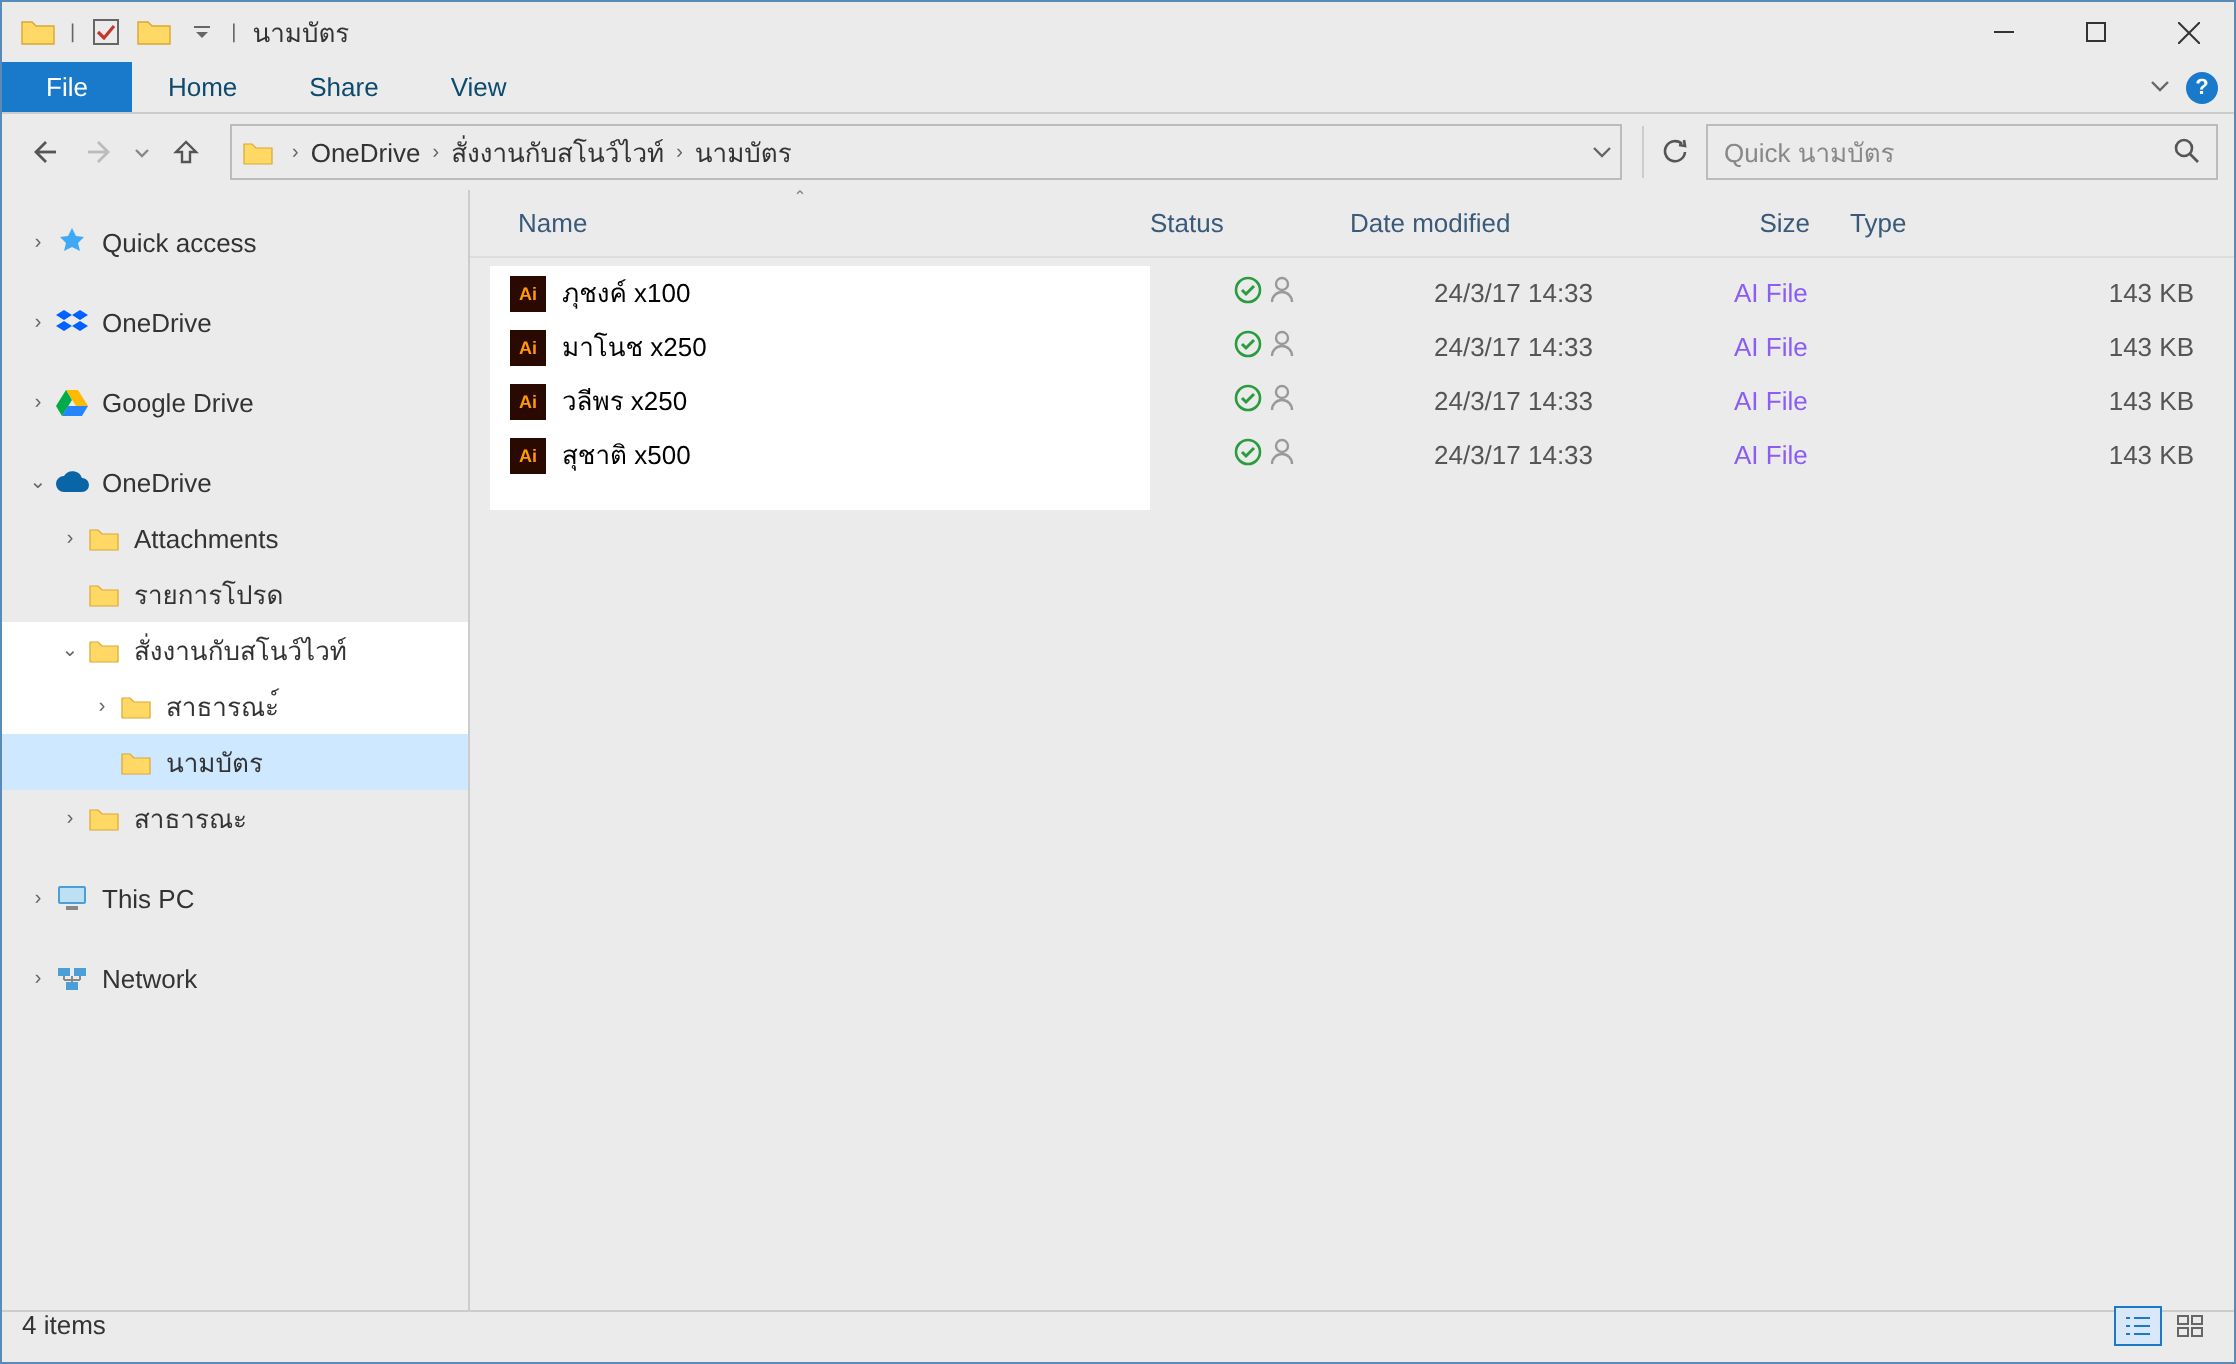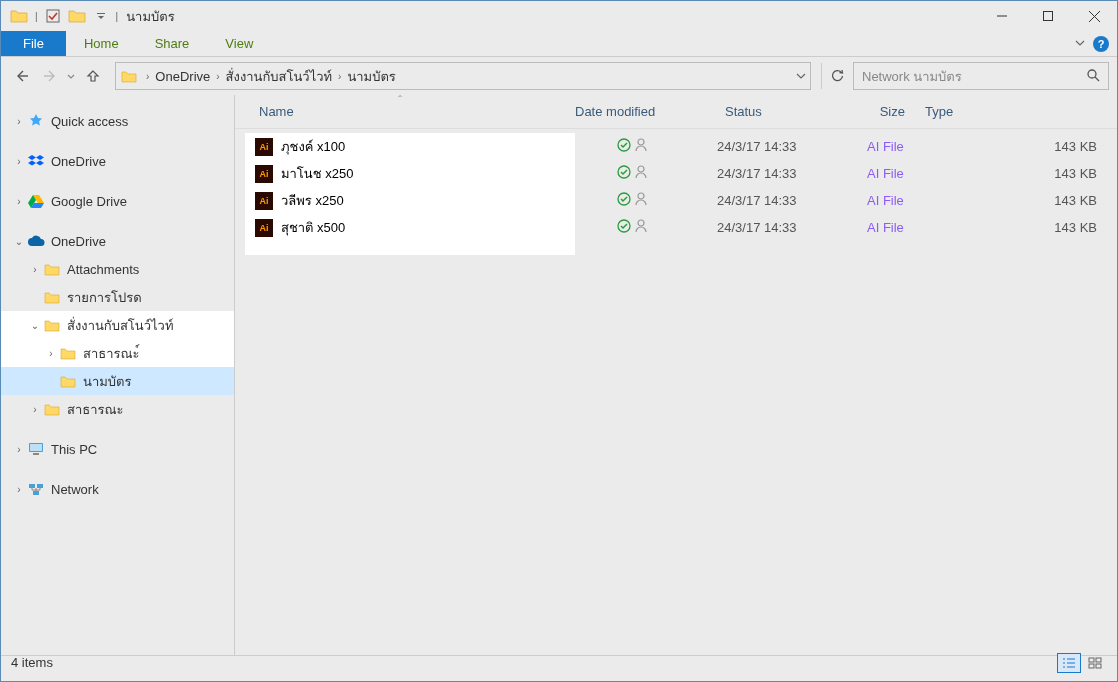--- a/index.html
+++ b/index.html
@@ -13,21 +13,21 @@
   .qat-item { width: 22px; height: 22px; display: flex; align-items: center; justify-content: center; }
   .qat-sep { font-size: 10px; color: #666; padding: 0 2px; }
   .titlebar-title { margin-left: 6px; color: #333; }
   .winbtns { position: absolute; right: 0; top: 0; display: flex; }
   .winbtn { width: 46px; height: 30px; display: flex; align-items: center; justify-content: center; color: #333; }
   .winbtn svg { stroke: #333; }
 
   
   .ribbon { height: 26px; display: flex; align-items: stretch; border-bottom: 1px solid #ccc; position: relative; }
   .file-tab { background: #1979ca; color: #fff; padding: 0 22px; display: flex; align-items: center; font-size: 13px; }
-  .ribbon-tab { padding: 0 18px; display: flex; align-items: center; color: #4d7c0f; }
+  .ribbon-tab { padding: 0 18px; display: flex; align-items: center; color: #0c4a6e; }
   .ribbon-right { position: absolute; right: 8px; top: 0; height: 100%; display: flex; align-items: center; gap: 8px; }
   .help-icon { width: 16px; height: 16px; border-radius: 50%; background: #1979ca; color: #fff; display: flex; align-items: center; justify-content: center; font-size: 11px; font-weight: bold; }
 
   
   .navbar { height: 38px; display: flex; align-items: center; padding: 0 6px; gap: 2px; }
   .nav-arrow { width: 28px; height: 28px; display: flex; align-items: center; justify-content: center; color: #666; }
   .nav-arrow.disabled { color: #aaa; }
   .up-arrow { width: 24px; height: 24px; display: flex; align-items: center; justify-content: center; color: #555; margin: 0 4px; }
   .addressbar { flex: 1; height: 28px; border: 1px solid #bbb; background: #ebebeb; display: flex; align-items: center; padding: 0 4px; margin: 0 4px; }
   .crumb { display: flex; align-items: center; color: #333; padding: 0 4px; }
@@ -190,21 +190,21 @@
     </div>
   </div>
   <div class="refresh">
       <svg width="14" height="14" viewBox="0 0 14 14">
         <path d="M11 3 a5 5 0 1 0 1.5 4" fill="none" stroke="#555" stroke-width="1.3"></path>
         <path d="M12 1 l0.5 3 l-3 -0.5" fill="none" stroke="#555" stroke-width="1.3"></path>
       </svg>
     </div>
 
   <div class="searchbox">
-    <span class="ph">Network นามบัตร</span>
+    <span class="ph">Quick นามบัตร</span>
     <span class="search-icon"><svg width="14" height="14" viewBox="0 0 14 14">
           <circle cx="6" cy="6" r="4" fill="none" stroke="#555" stroke-width="1.3"></circle>
           <line x1="9" y1="9" x2="13" y2="13" stroke="#555" stroke-width="1.3"></line>
         </svg></span>
   </div>
 </div>
 
 <div class="main">
 
   <div class="sidebar">
@@ -336,22 +336,22 @@
       <span>Network</span>
     </div>
   </div>
 
   <div class="content">
     <div class="col-headers">
       <div class="col name">
         <span class="sort-ind">⌃</span>
         <span>Name</span>
       </div>
+      <div class="col status">Status</div>
       <div class="col mod">Date modified</div>
-      <div class="col status">Status</div>
       <div class="col size">Size</div>
       <div class="col type">Type</div>
     </div>
 
     <div class="filelist">
       <div style="position:relative">
         <div class="inner" style="position: absolute; left: 0px; top: 0px; z-index: 0; height: 122px;"></div>
         <div style="position:relative; z-index:1;">
 
           <div id="rows">

